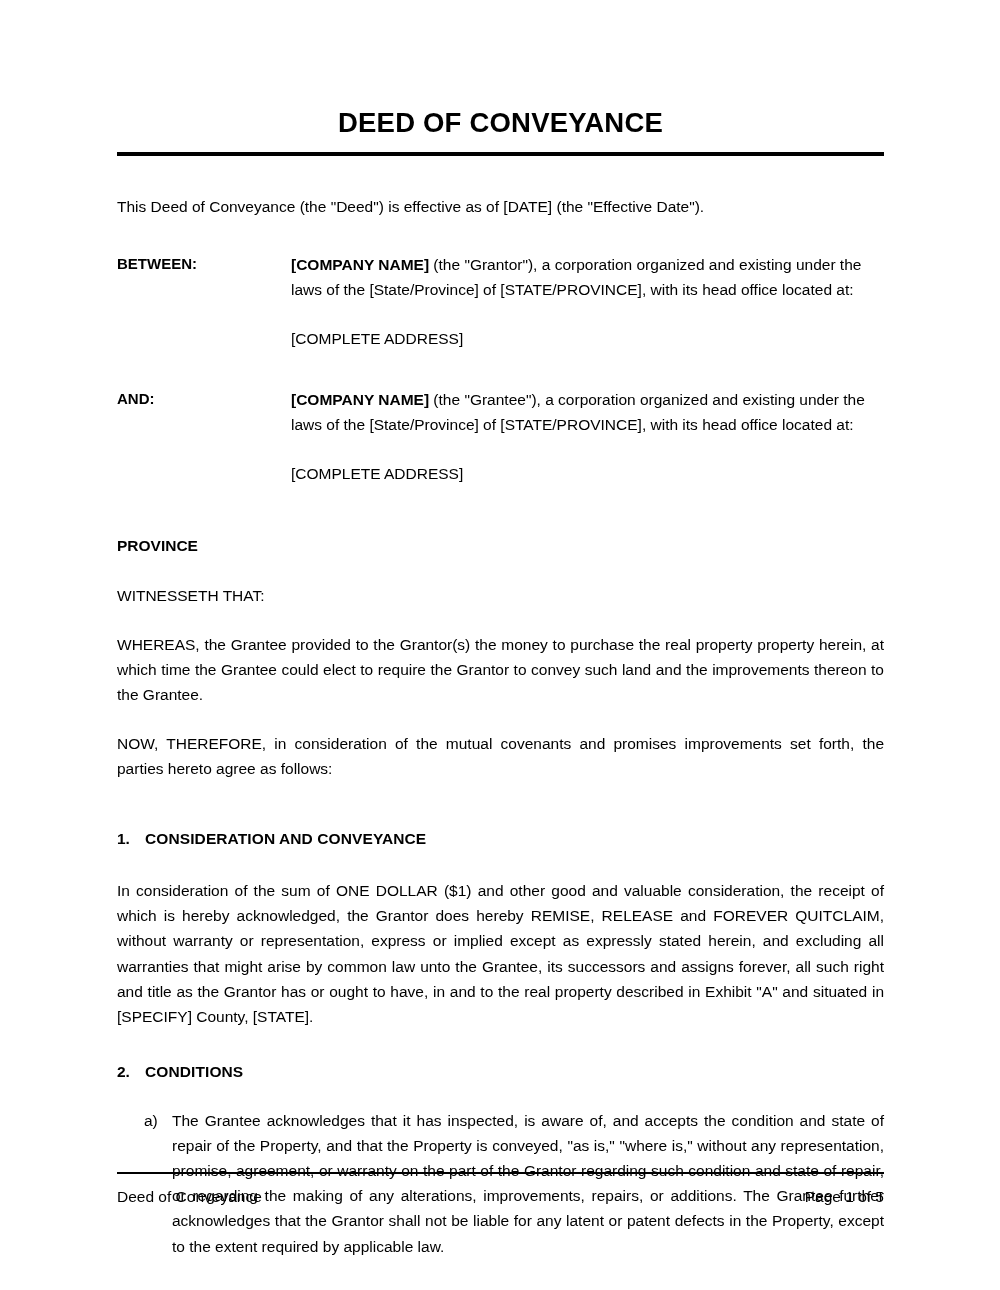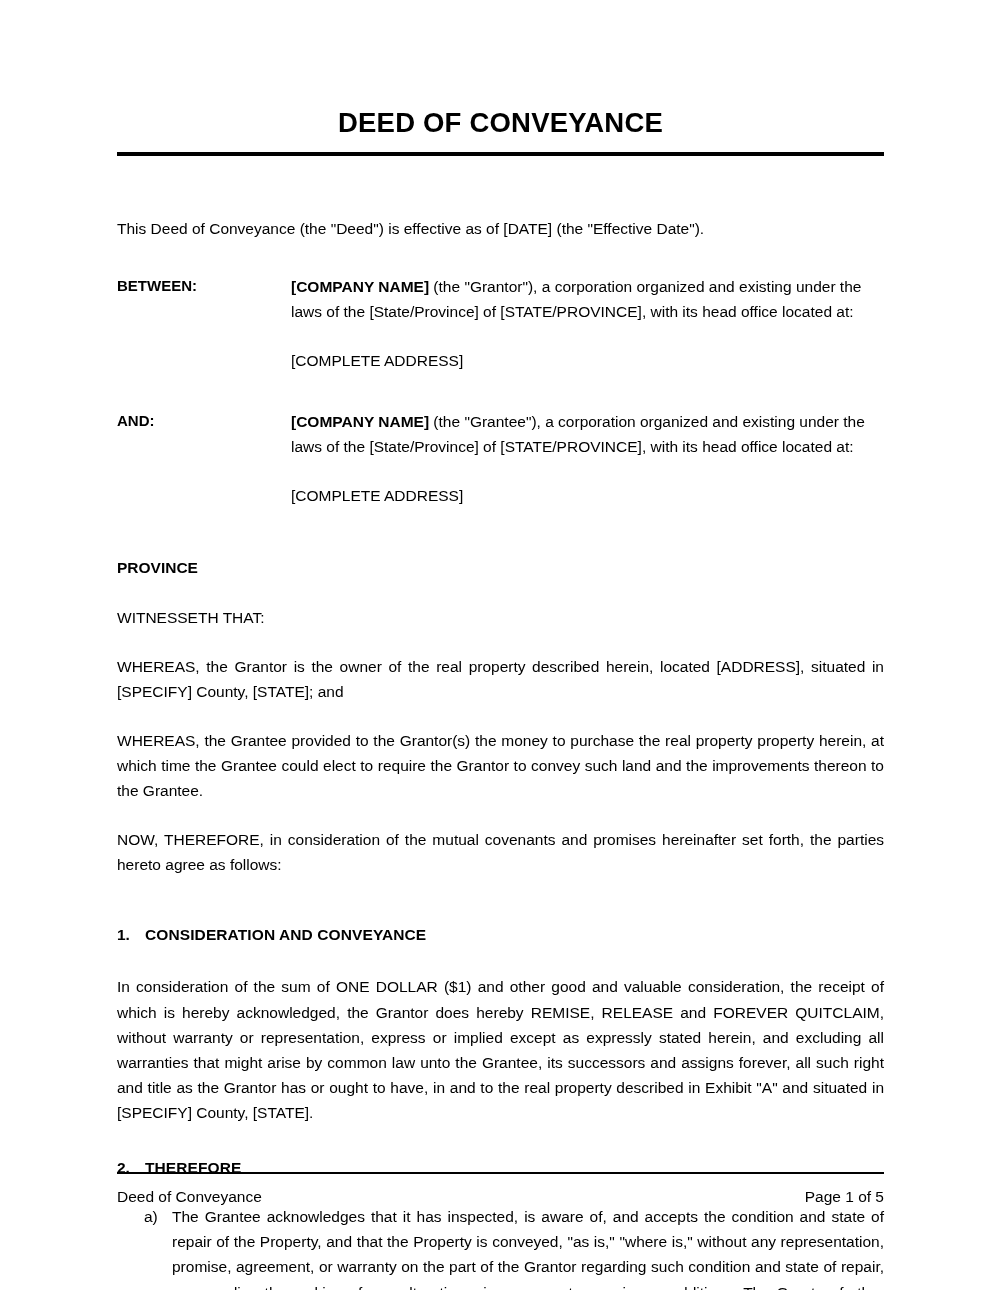--- a/index.html
+++ b/index.html
@@ -49,21 +49,21 @@
 
   
   .para {
     font-size: 15.5px;
     line-height: 1.62;
     margin: 0;
     text-align: justify;
   }
 
   .intro {
-    margin-top: 60px;
+    margin-top: 38px;
   }
 
   
   .party-block {
     display: flex;
     margin-top: 33px;
   }
   .party-block.second { margin-top: 36px; }
   .party-label {
     flex: 0 0 174px;
@@ -174,33 +174,32 @@
     <div class="party-block second">
       <div class="party-label">AND:</div>
       <div class="party-body">
         <span class="strong">[COMPANY NAME]</span><span> (the "Grantee"), a corporation organized and existing under the laws of the [State/Province] of [STATE/PROVINCE], with its head office located at:</span>
         <div class="party-address">[COMPLETE ADDRESS]</div>
       </div>
     </div>
 
     <div class="section-plain-heading recitals-heading">PROVINCE</div>
     <p class="para mt-24">WITNESSETH THAT:</p>
-    <p class="para mt-24">WHEREAS, the Grantor is the owner of the real property described herein, located [ADDRESS], situated in [SPECIFY] County, [STATE]; and</p>
     <p class="para mt-24">WHEREAS, the Grantee provided to the Grantor(s) the money to purchase the real property property herein, at which time the Grantee could elect to require the Grantor to convey such land and the improvements thereon to the Grantee.</p>
-    <p class="para mt-24">NOW, THEREFORE, in consideration of the mutual covenants and promises hereinafter set forth, the parties hereto agree as follows:</p>
+    <p class="para mt-24">NOW, THEREFORE, in consideration of the mutual covenants and promises improvements set forth, the parties hereto agree as follows:</p>
 
     <div class="numbered-heading mt-45">
       <span class="num">1.</span>
       <span class="htext">CONSIDERATION AND CONVEYANCE</span>
     </div>
     <p class="para mt-27">In consideration of the sum of ONE DOLLAR ($1) and other good and valuable consideration, the receipt of which is hereby acknowledged, the  Grantor does hereby REMISE, RELEASE and FOREVER QUITCLAIM, without warranty or representation, express or implied except as expressly stated herein, and excluding all warranties that might arise by common law unto the Grantee, its successors and assigns forever, all such right and title as the Grantor has or ought to have, in and to the real property described in Exhibit "A" and situated in [SPECIFY] County, [STATE].</p>
 
     <div class="numbered-heading mt-30">
       <span class="num">2.</span>
-      <span class="htext">THEREFORE</span>
+      <span class="htext">CONDITIONS</span>
     </div>
 
     <div class="clause">
       <span class="marker">a)</span>
       <span class="clause-text">The Grantee acknowledges that it has inspected, is aware of, and accepts the condition and state of repair of the Property, and that the Property is conveyed, "as is," "where is," without any representation, promise, agreement, or warranty on the part of the Grantor regarding such condition and state of repair, or regarding the making of any alterations, improvements, repairs, or additions. The Grantee further acknowledges that the Grantor shall not be liable for any latent or patent defects in the Property, except to the extent required by applicable law.</span>
     </div>
 
   </div>
 
   <div class="footer">

